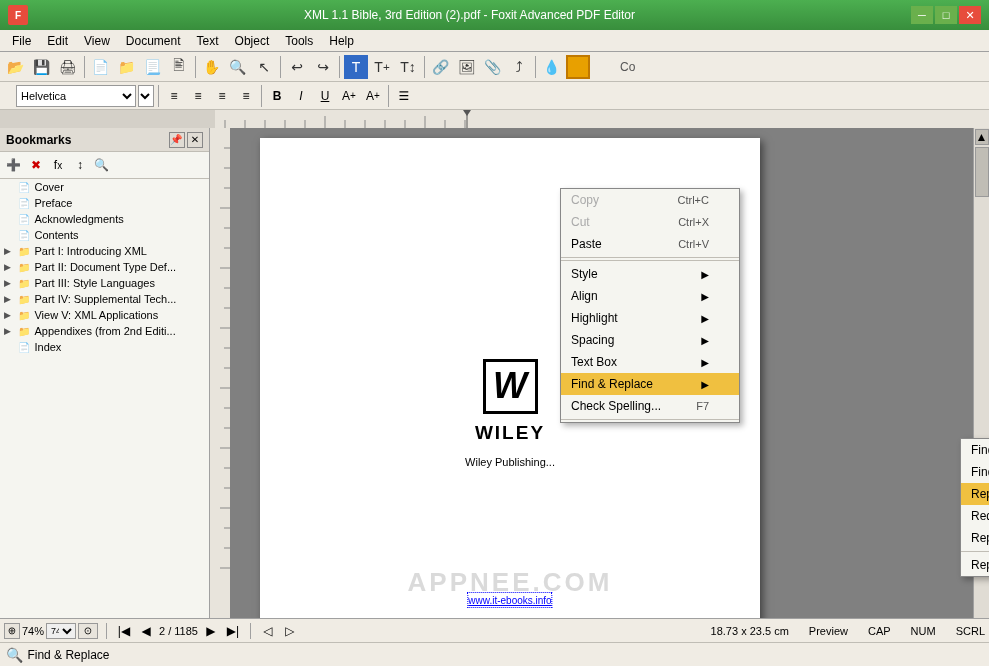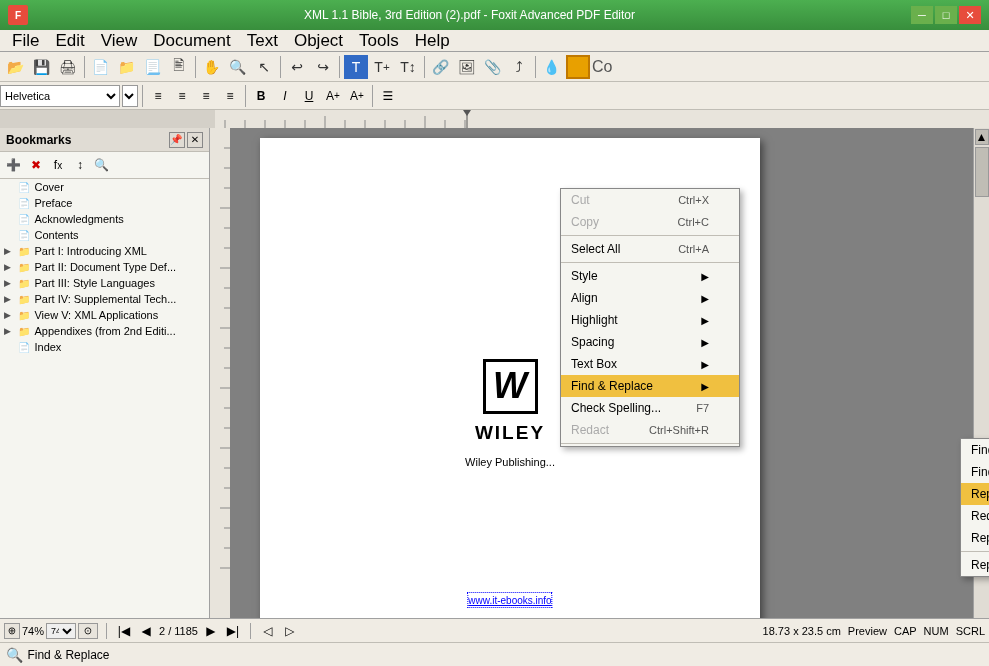--- a/index.html
+++ b/index.html
@@ -31,21 +31,21 @@
       background: #f0ece4;
       height: 22px;
       display: flex;
       align-items: center;
       padding: 0 4px;
       border-bottom: 1px solid #a0a0a0;
     }
     .menu-item {
       padding: 2px 8px;
       cursor: pointer;
-      font-size: 17px;
+      font-size: 12px;
       color: #000;
     }
 
     
     #toolbar1 {
       background: #f0ece4;
       height: 30px;
       display: flex;
       align-items: center;
       padding: 2px 4px;
@@ -60,21 +60,21 @@
     .tb-sep { width: 1px; height: 22px; background: #a0a0a0; margin: 0 2px; }
     .tb-btn.active { background: #316ac5; color: white; border-color: #316ac5; }
     .tb-btn.orange-bg { background: #e8a000; border: 2px solid #c07800; }
 
     
     #toolbar2 {
       background: #f0ece4;
       height: 28px;
       display: flex;
       align-items: center;
-      padding: 2px 0;
+      padding: 2px 16px;
       border-bottom: 1px solid #c0bdb5;
       gap: 2px;
     }
     .font-select {
       width: 120px; height: 22px; font-size: 11px; border: 1px solid #999; background: white;
     }
     .size-select {
       width: 16px; height: 22px; font-size: 11px; border: 1px solid #999; background: white;
     }
     .fmt-btn {
@@ -225,21 +225,21 @@
       border-top: 1px solid #a0a0a0;
       font-size: 11px;
       color: #000;
       padding: 0 4px;
       gap: 4px;
     }
     .status-zoom { display: flex; align-items: center; gap: 2px; }
     .zoom-btn { width: 16px; height: 16px; border: 1px solid #999; background: #e8e4dc; cursor: pointer; font-size: 10px; display: flex; align-items: center; justify-content: center; }
     .status-sep { width: 1px; height: 16px; background: #a0a0a0; margin: 0 4px; }
     .nav-btn { width: 18px; height: 18px; border: 1px solid transparent; background: transparent; cursor: pointer; font-size: 12px; display: flex; align-items: center; justify-content: center; }
-    .status-right { margin-left: auto; display: flex; gap: 7px; }
+    .status-right { margin-left: auto; display: flex; gap: 20px; }
 
     
     #findbar {
       background: #f0ece4;
       height: 24px;
       display: flex;
       align-items: center;
       padding: 0 6px;
       border-top: 1px solid #c0bdb5;
       font-size: 12px;
@@ -303,21 +303,21 @@
   <button class="tb-btn">T<sub>+</sub></button>
   <button class="tb-btn">T↕</button>
   <div class="tb-sep"></div>
   <button class="tb-btn">🔗</button>
   <button class="tb-btn">🖼</button>
   <button class="tb-btn">📎</button>
   <button class="tb-btn">⤴</button>
   <div class="tb-sep"></div>
   <button class="tb-btn">💧</button>
   <button class="tb-btn orange-bg" style="background:#e8a000;border:2px solid #c07800;width:24px;height:24px;"></button>
-  <span style="font-size:16px;color:#555;">Co</span>
+  <span style="font-size:12px;color:#555;margin-left:28px;">Co</span>
 </div>
 
 <div id="toolbar2">
   <select class="font-select">
     <option>Helvetica</option>
   </select>
   <select class="size-select">
     <option>10</option>
   </select>
   <div class="tb-sep"></div>
@@ -466,42 +466,43 @@
 
     <div id="pdf-page" style="position:absolute;left:50px;top:10px;width:500px;height:550px;background:white;box-shadow:3px 3px 8px rgba(0,0,0,0.5);">
       <div style="width:100%;height:100%;display:flex;flex-direction:column;align-items:center;justify-content:center;position:relative;">
         <div style="border:3px solid #000;width:55px;height:55px;display:flex;align-items:center;justify-content:center;font-size:36px;font-weight:bold;font-style:italic;margin-bottom:8px;">W</div>
         <div style="font-size:19px;font-weight:bold;letter-spacing:2px;">WILEY</div>
         <div style="font-size:11px;margin-top:12px;">Wiley Publishing...</div>
         <div style="position:absolute;bottom:80px;left:50%;transform:translateX(-50%);border:1px dotted blue;">
           <span style="font-size:10px;color:blue;text-decoration:underline;">www.it-ebooks.info</span>
         </div>
 
+        <div style="position:absolute;bottom:90px;font-size:26px;font-weight:bold;color:rgba(150,150,150,0.35);letter-spacing:3px;">APPNEE.COM</div>
       </div>
     </div>
 
     <div id="pdf-sidebar-bar" style="position:absolute;right:0;top:0;bottom:0;width:16px;background:#e0dcd4;border-left:1px solid #a0a0a0;">
       <div style="width:14px;height:16px;background:#c0bdb5;border:1px solid #999;margin:1px auto;cursor:pointer;display:flex;align-items:center;justify-content:center;">▲</div>
       <div id="scrollbar-thumb" style="width:14px;height:50px;background:#c0bdb5;border:1px solid #999;margin:2px auto;cursor:pointer;"></div>
     </div>
 
     <div id="context-menu1" class="context-menu" style="top:60px;left:350px;z-index:100;">
       <div class="ctx-item disabled">
+        <span>Copy</span>
+        <span class="ctx-shortcut">Ctrl+C</span>
+      </div>
+      <div class="ctx-item disabled">
         <span>Cut</span>
         <span class="ctx-shortcut">Ctrl+X</span>
       </div>
-      <div class="ctx-item disabled">
-        <span>Copy</span>
-        <span class="ctx-shortcut">Ctrl+C</span>
+      <div class="ctx-item">
+        <span>Paste</span>
+        <span class="ctx-shortcut">Ctrl+V</span>
       </div>
       <div class="ctx-sep"></div>
-      <div class="ctx-item">
-        <span>Select All</span>
-        <span class="ctx-shortcut">Ctrl+A</span>
-      </div>
       <div class="ctx-sep"></div>
       <div class="ctx-item">
         <span>Style</span>
         <span class="ctx-arrow">▶</span>
       </div>
       <div class="ctx-item">
         <span>Align</span>
         <span class="ctx-arrow">▶</span>
       </div>
       <div class="ctx-item">
@@ -516,24 +517,20 @@
         <span>Text Box</span>
         <span class="ctx-arrow">▶</span>
       </div>
       <div class="ctx-item highlighted" style="background:#f0c040;color:#000;">
         <span>Find &amp; Replace</span>
         <span class="ctx-arrow">▶</span>
       </div>
       <div class="ctx-item">
         <span>Check Spelling...</span>
         <span class="ctx-shortcut">F7</span>
-      </div>
-      <div class="ctx-item disabled">
-        <span>Redact</span>
-        <span class="ctx-shortcut">Ctrl+Shift+R</span>
       </div>
       <div class="ctx-sep"></div>
     </div>
 
     <div id="context-menu2" class="context-menu" style="top:310px;left:750px;z-index:101;min-width:200px;">
       <div class="ctx-item">
         <span>Find...</span>
 
       </div>
       <div class="ctx-item">

